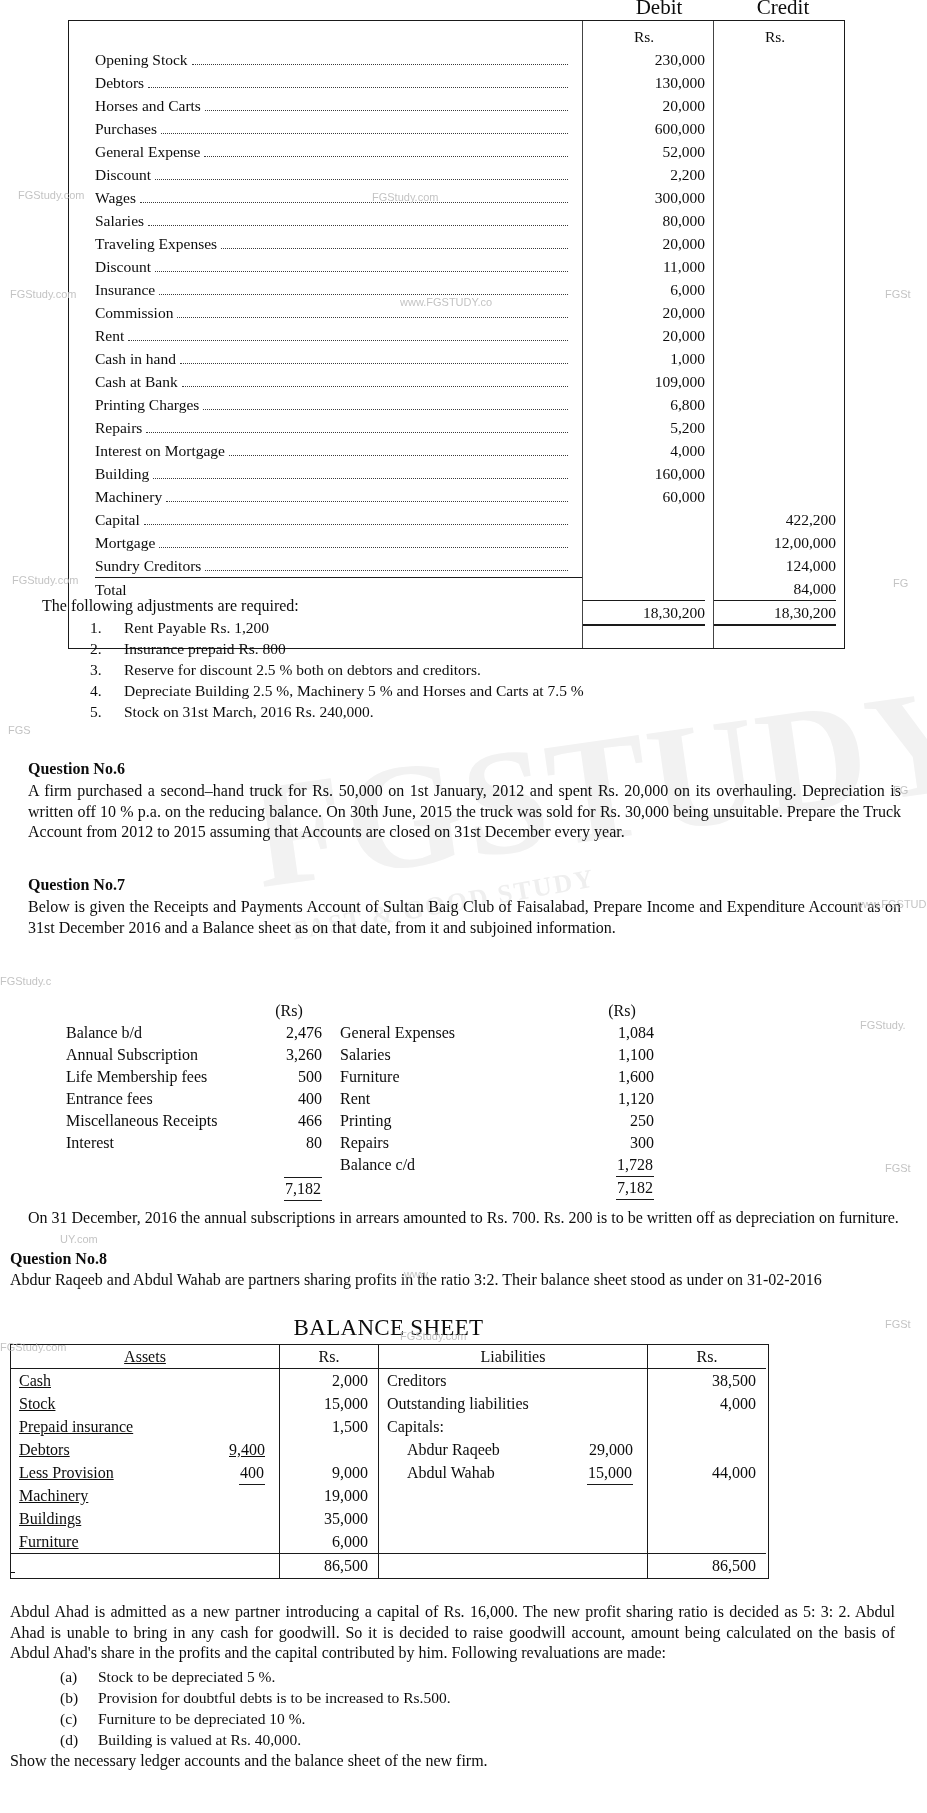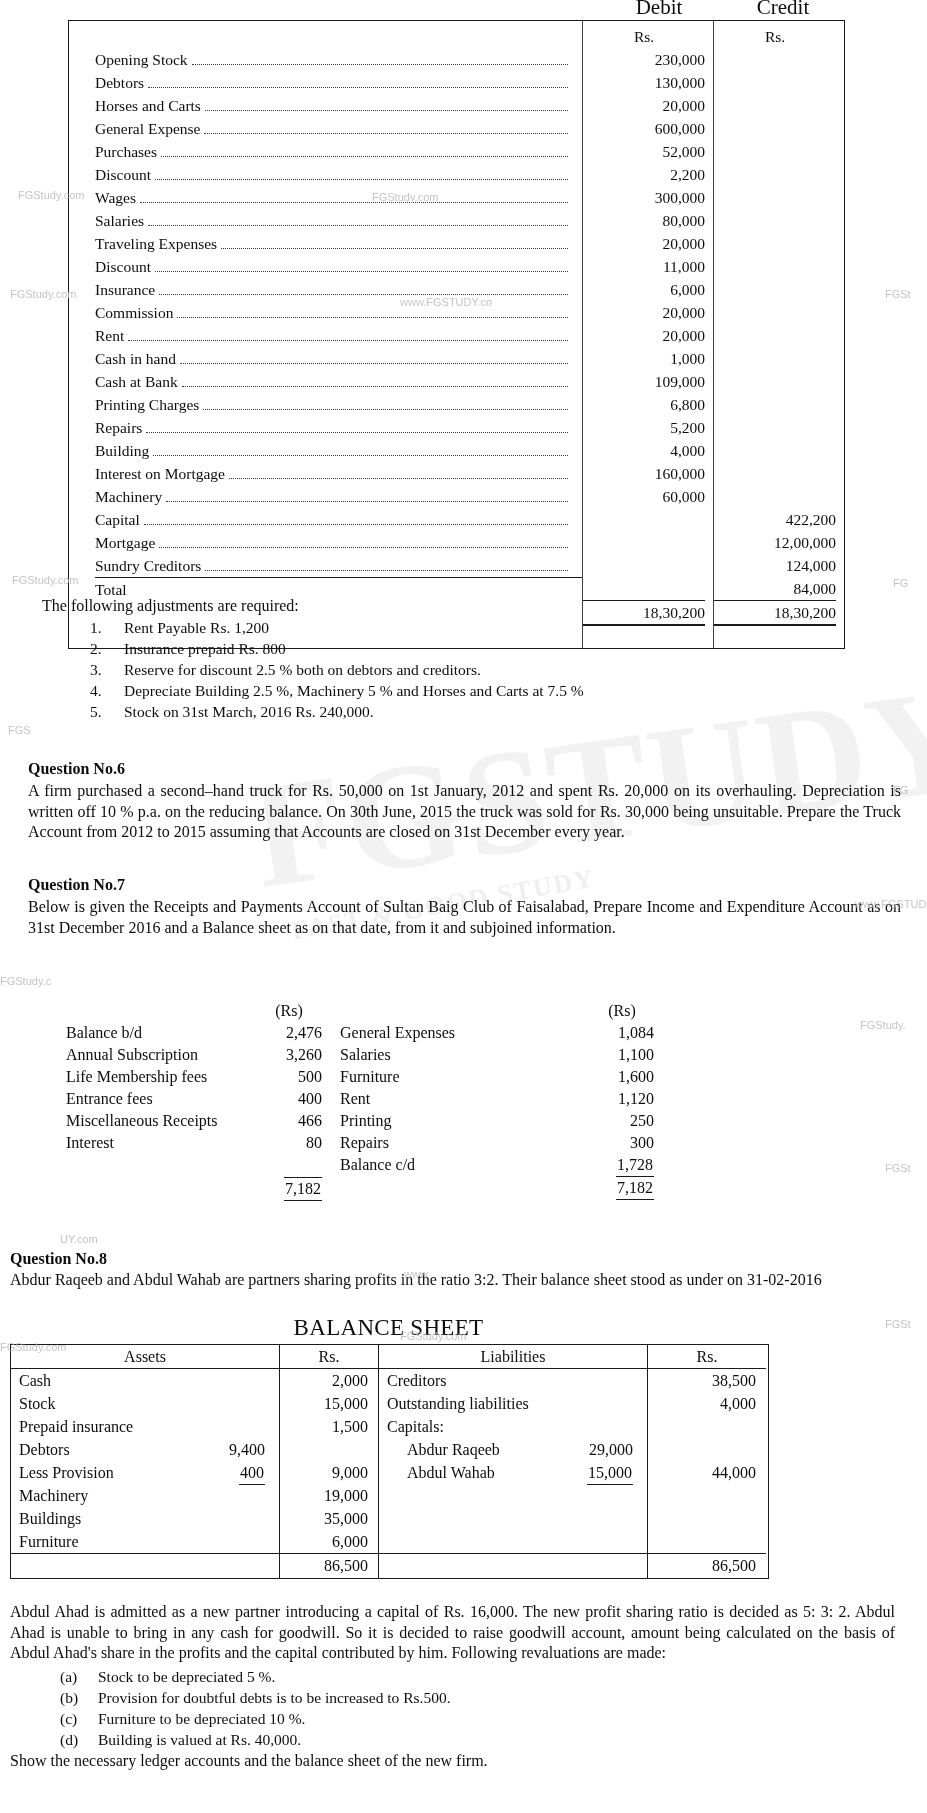--- a/index.html
+++ b/index.html
@@ -125,21 +125,21 @@
   .u-line { border-bottom: 1.4px solid #1a1a1a; display: inline-block; padding: 0 1px; }
 
   
   .bs-title { text-align: center; font-size: 23px; letter-spacing: .3px; }
   .bs {
     border: 1.4px solid #1a1a1a;
     display: flex;
     width: 757px;
   }
   .bs-col { display: flex; flex-direction: column; }
-  .bs-assets  { width: 268px; border-right: 1.3px solid #1a1a1a; }
+  .bs-assets  { width: 268px; border-right: 1.3px solid #1a1a1a; text-decoration: underline; }
   .bs-anum    { width: 98px;  border-right: 1.3px solid #1a1a1a; }
   .bs-liab    { width: 268px; border-right: 1.3px solid #1a1a1a; }
   .bs-lnum    { width: 118px; }
   .bs-h {
     text-align: center;
     border-bottom: 1.3px solid #1a1a1a;
     height: 23px;
     line-height: 23px;
     font-size: 16px;
   }
@@ -185,28 +185,28 @@
             </div>
             <div class="row">
               <span class="nm">Debtors</span>
               <span class="dots"></span>
             </div>
             <div class="row">
               <span class="nm">Horses and Carts</span>
               <span class="dots"></span>
             </div>
             <div class="row">
+              <span class="nm">Purchases</span>
+              <span class="dots"></span>
+            </div>
+            <div class="row">
               <span class="nm">General Expense</span>
               <span class="dots"></span>
             </div>
             <div class="row">
-              <span class="nm">Purchases</span>
-              <span class="dots"></span>
-            </div>
-            <div class="row">
               <span class="nm">Discount</span>
               <span class="dots"></span>
             </div>
             <div class="row">
               <span class="nm">Wages</span>
               <span class="dots"></span>
             </div>
             <div class="row">
               <span class="nm">Salaries</span>
               <span class="dots"></span>
@@ -241,25 +241,25 @@
             </div>
             <div class="row">
               <span class="nm">Printing Charges</span>
               <span class="dots"></span>
             </div>
             <div class="row">
               <span class="nm">Repairs</span>
               <span class="dots"></span>
             </div>
             <div class="row">
+              <span class="nm">Interest on Mortgage</span>
+              <span class="dots"></span>
+            </div>
+            <div class="row">
               <span class="nm">Building</span>
-              <span class="dots"></span>
-            </div>
-            <div class="row">
-              <span class="nm">Interest on Mortgage</span>
               <span class="dots"></span>
             </div>
             <div class="row">
               <span class="nm">Machinery</span>
               <span class="dots"></span>
             </div>
             <div class="row">
               <span class="nm">Capital</span>
               <span class="dots"></span>
             </div>
@@ -432,20 +432,23 @@
         </div>
         <div class="rp-row">
           <div class="rp-c1">&nbsp;</div>
           <div class="rp-c2"><span class="u-line" style="border-top: 1.4px solid rgb(26, 26, 26);">7,182</span></div>
           <div class="rp-c3">&nbsp;</div>
           <div class="rp-c4"><span class="u-line">7,182</span></div>
         </div>
       </div>
   </div>
 
+  <div class="blk" style="left:28px; top:1208px; width:873px;">
+    <div class="para">On 31 December, 2016 the annual subscriptions in arrears amounted to Rs. 700. Rs. 200 is to be written off as depreciation on furniture.</div>
+  </div>
 
   <div class="blk" style="left:10px; top:1250px; width:890px;">
     <div class="qhead">Question No.8</div>
     <div class="para" style="margin-top:2px;">Abdur Raqeeb and Abdul Wahab are partners sharing profits in the ratio 3:2. Their balance sheet stood as under on 31-02-2016</div>
   </div>
 
   <div class="blk" style="left:10px; top:1315px; width:890px;">
     <div class="bs-title" style="width:757px;">BALANCE SHEET</div>
     <div class="bs" style="margin-top:3px;">
       <div class="bs-col bs-assets">

